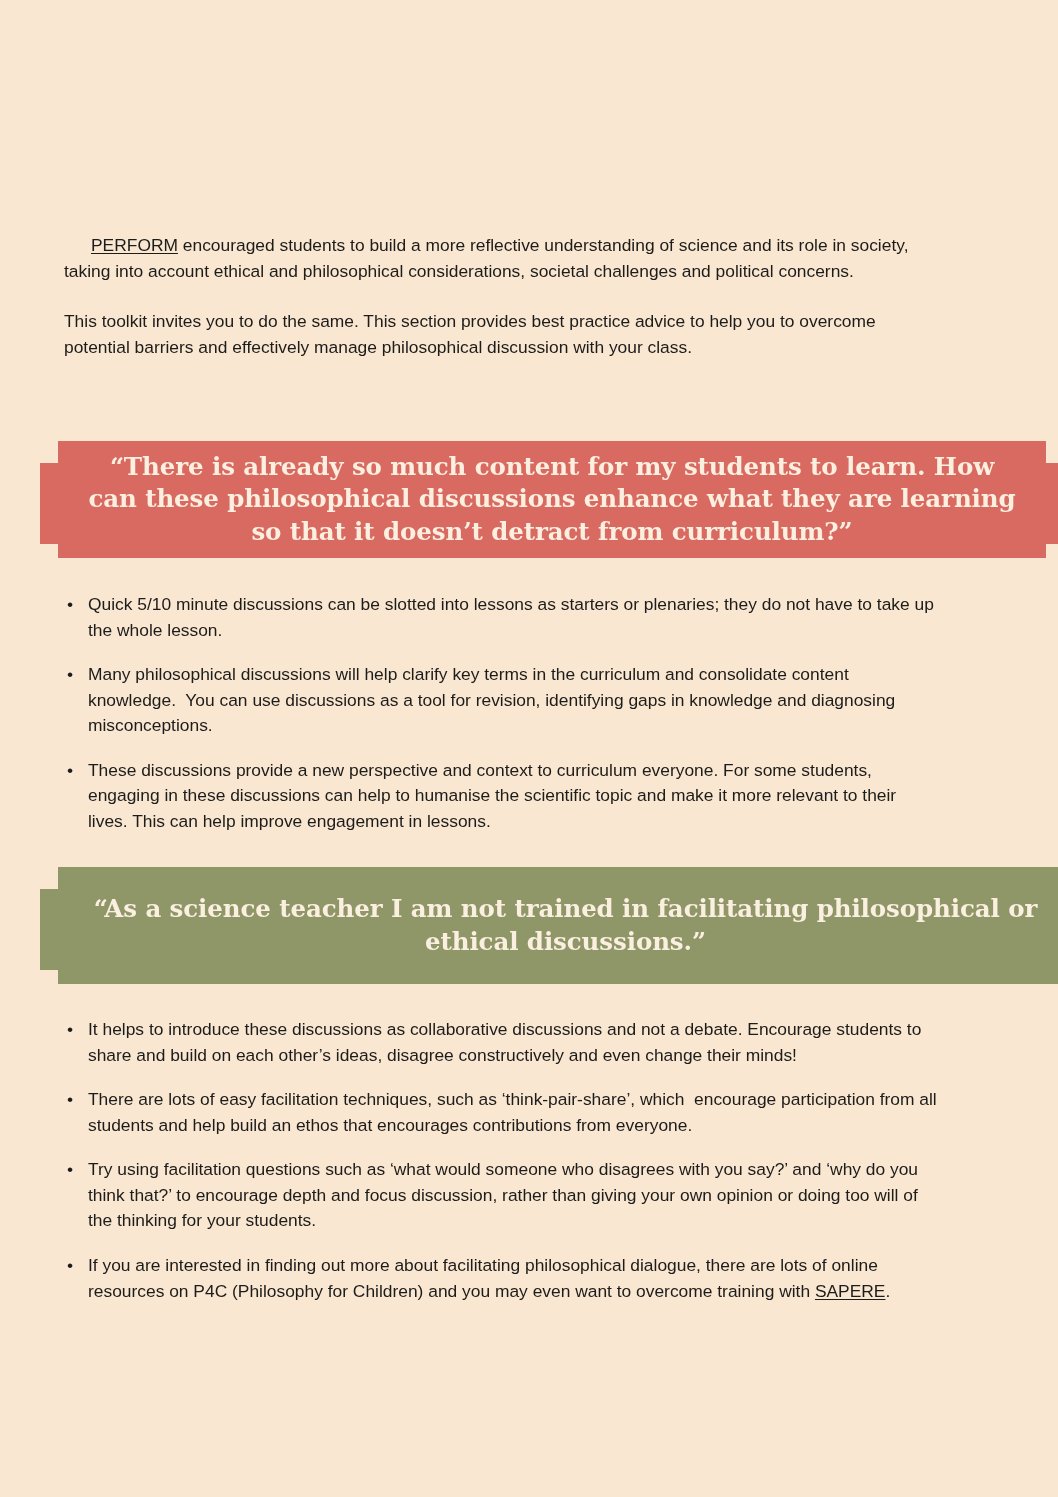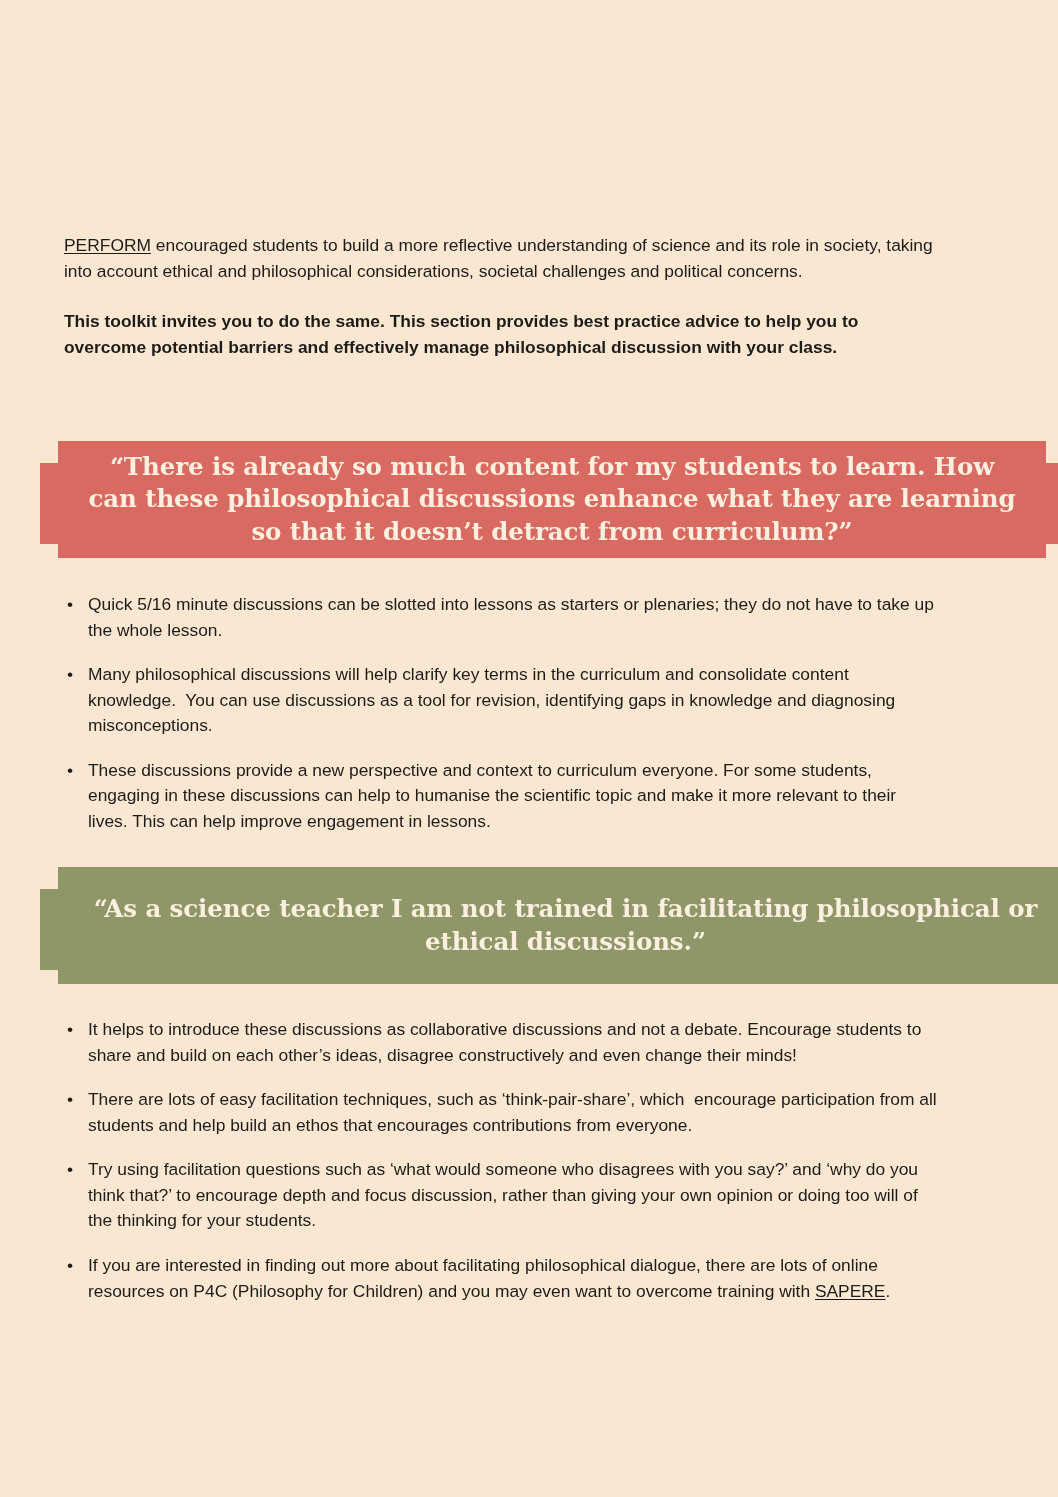--- a/index.html
+++ b/index.html
@@ -41,21 +41,21 @@
     left: 64px;
     top: 233px;
     width: 872px;
     color: #1C1C1A;
     font-size: 17.4px;
     line-height: 1.47;
   }
   .intro p {
     margin: 0 0 25px 0;
   }
-  .intro p:last-child { margin-bottom: 12px; font-weight: bold; }
+  .intro p:last-child { margin-bottom: 12px; }
   .link-underline {
     text-decoration: underline;
     text-underline-offset: 2px;
   }
 
   
   .ribbon {
     position: absolute;
     left: 40px;
     width: 1022px;
@@ -131,36 +131,36 @@
     white-space: pre-wrap;
   }
 </style>
 </head>
 <body>
 
 <div class="page">
 
 
   <div class="intro">
-    <p><a class="link-underline" href="#" style="color:inherit;">PERFORM</a><span> encouraged students to build a more reflective understanding of science and its role in society, taking into account ethical and philosophical considerations, societal challenges and political concerns.</span></p>
+    <p><a class="link-underline" href="#" style="color:inherit;margin-left:27px;">PERFORM</a><span> encouraged students to build a more reflective understanding of science and its role in society, taking into account ethical and philosophical considerations, societal challenges and political concerns.</span></p>
     <p>This toolkit invites you to do the same. This section provides best practice advice to help you to overcome potential barriers and effectively manage philosophical discussion with your class.</p>
   </div>
 
   <div class="ribbon ribbon-red">
     <div class="tail-left"></div>
     <div class="tail-right"></div>
     <div class="body">
       <div class="quote-text">“There is already so much content for my students to learn. How can these philosophical discussions enhance what they are learning so that it doesn’t detract from curriculum?”</div>
     </div>
   </div>
 
   <div class="bullets bullets-one">
     <div class="bullet-item">
       <span class="dot">•</span>
-      <span class="txt">Quick 5/16 minute discussions can be slotted into lessons as starters or plenaries; they do not have to take up the whole lesson.</span>
+      <span class="txt">Quick 5/10 minute discussions can be slotted into lessons as starters or plenaries; they do not have to take up the whole lesson.</span>
     </div>
     <div class="bullet-item">
       <span class="dot">•</span>
       <span class="txt">Many philosophical discussions will help clarify key terms in the curriculum and consolidate content knowledge.  You can use discussions as a tool for revision, identifying gaps in knowledge and diagnosing misconceptions.</span>
     </div>
     <div class="bullet-item">
       <span class="dot">•</span>
       <span class="txt">These discussions provide a new perspective and context to curriculum everyone. For some students, engaging in these discussions can help to humanise the scientific topic and make it more relevant to their lives. This can help improve engagement in lessons.</span>
     </div>
   </div>

